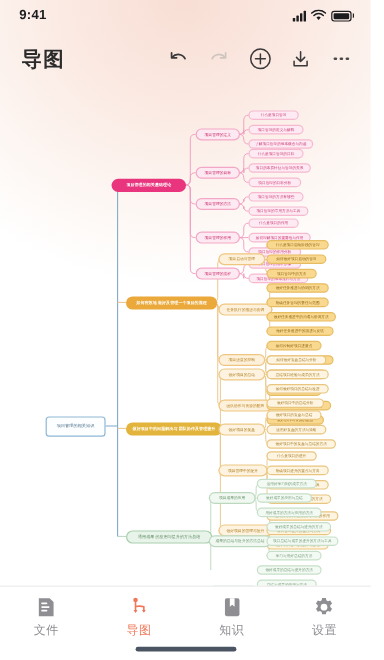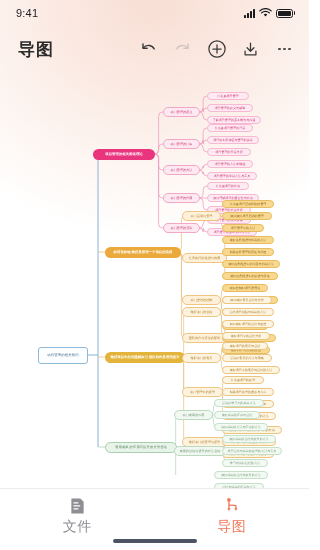--- a/index.html
+++ b/index.html
@@ -18,21 +18,21 @@
       radial-gradient(120% 60% at 50% 0%, #f8ded4 0%, #fbeae3 28%, #fdf6f2 52%, #ffffff 72%);
     z-index:0;
   }
 
   
   #status-bar{
     position:absolute; left:0; top:0; width:309px; height:26px;
     display:flex; align-items:center; justify-content:space-between;
     padding:0 14px 0 16px; z-index:6;
   }
-  #status-time{ font-size:11px; font-weight:normal; color:#1c1c1e; letter-spacing:.2px; }
+  #status-time{ font-size:11px; font-weight:bold; color:#1c1c1e; letter-spacing:.2px; }
   #status-icons{ display:flex; align-items:center; gap:4px; }
   .sig-bars{ display:flex; align-items:flex-end; gap:1px; height:9px; }
   .sig-bars i{ width:2px; background:#1c1c1e; border-radius:.5px; display:block; }
   .sig-bars i:nth-child(1){height:3px;} .sig-bars i:nth-child(2){height:5px;}
   .sig-bars i:nth-child(3){height:7px;} .sig-bars i:nth-child(4){height:9px;}
   .batt{ width:17px; height:9px; border:1px solid #1c1c1e; border-radius:2.5px; padding:1px; }
   .batt span{ display:block; height:100%; background:#1c1c1e; border-radius:1px; }
   .batt-tip{ width:1.5px;height:4px;background:#1c1c1e;border-radius:0 1px 1px 0;margin-left:1px;}
 
   
@@ -98,21 +98,21 @@
   
   #tab-bar{
     position:absolute; left:0; bottom:0; width:309px; height:62px;
     background:#ffffff; border-top:.6px solid #ececec;
     display:flex; align-items:flex-start; padding-top:7px; z-index:7;
   }
   .tab{
     flex:1; display:flex; flex-direction:column; align-items:center; gap:3px;
   }
   .tab-icon{ width:19px; height:19px; display:flex; align-items:center; justify-content:center; }
-  .tab-label{ font-size:14px; color:#8e8e93; letter-spacing:.4px; }
+  .tab-label{ font-size:10px; color:#8e8e93; letter-spacing:.4px; }
   .tab.active .tab-label{ color:#f0785a; }
   #home-indicator{
     position:absolute; left:50%; transform:translateX(-50%); bottom:7px;
     width:84px; height:4px; border-radius:2px; background:#4a5463; z-index:8;
   }
 </style>
 </head>
 <body>
 
 <div id="bg-gradient"></div>
@@ -351,16 +351,34 @@
         <circle cx="6.6" cy="3.3" r="2.1" fill="#f0785a"></circle>
         <path d="M6.6 5.6 L6.6 14.2 M6.6 9.3 C6.6 9.3 11.5 8.6 14.3 9.6 L14.3 13.6" stroke="#f0785a" stroke-width="1.5" fill="none" stroke-linecap="round"></path>
         <path d="M4.8 12.6 L6.6 15.2 L8.4 12.6 Z" fill="#f0785a"></path>
         <path d="M12.5 12.6 L14.3 15.2 L16.1 12.6 Z" fill="#f0785a"></path>
       </svg>
     </span>
     <span class="tab-label">导图</span>
   </div>
 
 
-
+  <div class="tab">
+    <span class="tab-icon">
+      <svg width="17" height="18" viewBox="0 0 18 19">
+        <rect x="2.6" y="1.6" width="12.8" height="15.8" rx="1.6" fill="#8e8e93"></rect>
+        <path d="M6.9 1.6 L11.1 1.6 L11.1 9.2 L9 7.3 L6.9 9.2 Z" fill="#fff"></path>
+      </svg>
+    </span>
+    <span class="tab-label">知识</span>
+  </div>
+
+  <div class="tab">
+    <span class="tab-icon">
+      <svg width="18" height="18" viewBox="0 0 20 20">
+        <path d="M8.3 1.4 h3.4 l.45 2.2 1.5 .88 2.1-.78 1.7 2.95 -1.65 1.5 0 1.72 1.65 1.5 -1.7 2.95 -2.1-.78 -1.5 .88 -.45 2.2 h-3.4 l-.45-2.2 -1.5-.88 -2.1 .78 -1.7-2.95 1.65-1.5 0-1.72 -1.65-1.5 1.7-2.95 2.1 .78 1.5-.88 z" fill="#8e8e93"></path>
+        <circle cx="10" cy="10" r="3.1" fill="#fff"></circle>
+      </svg>
+    </span>
+    <span class="tab-label">设置</span>
+  </div>
 </div>
 
 <div id="home-indicator"></div>
 
 </body></html>

